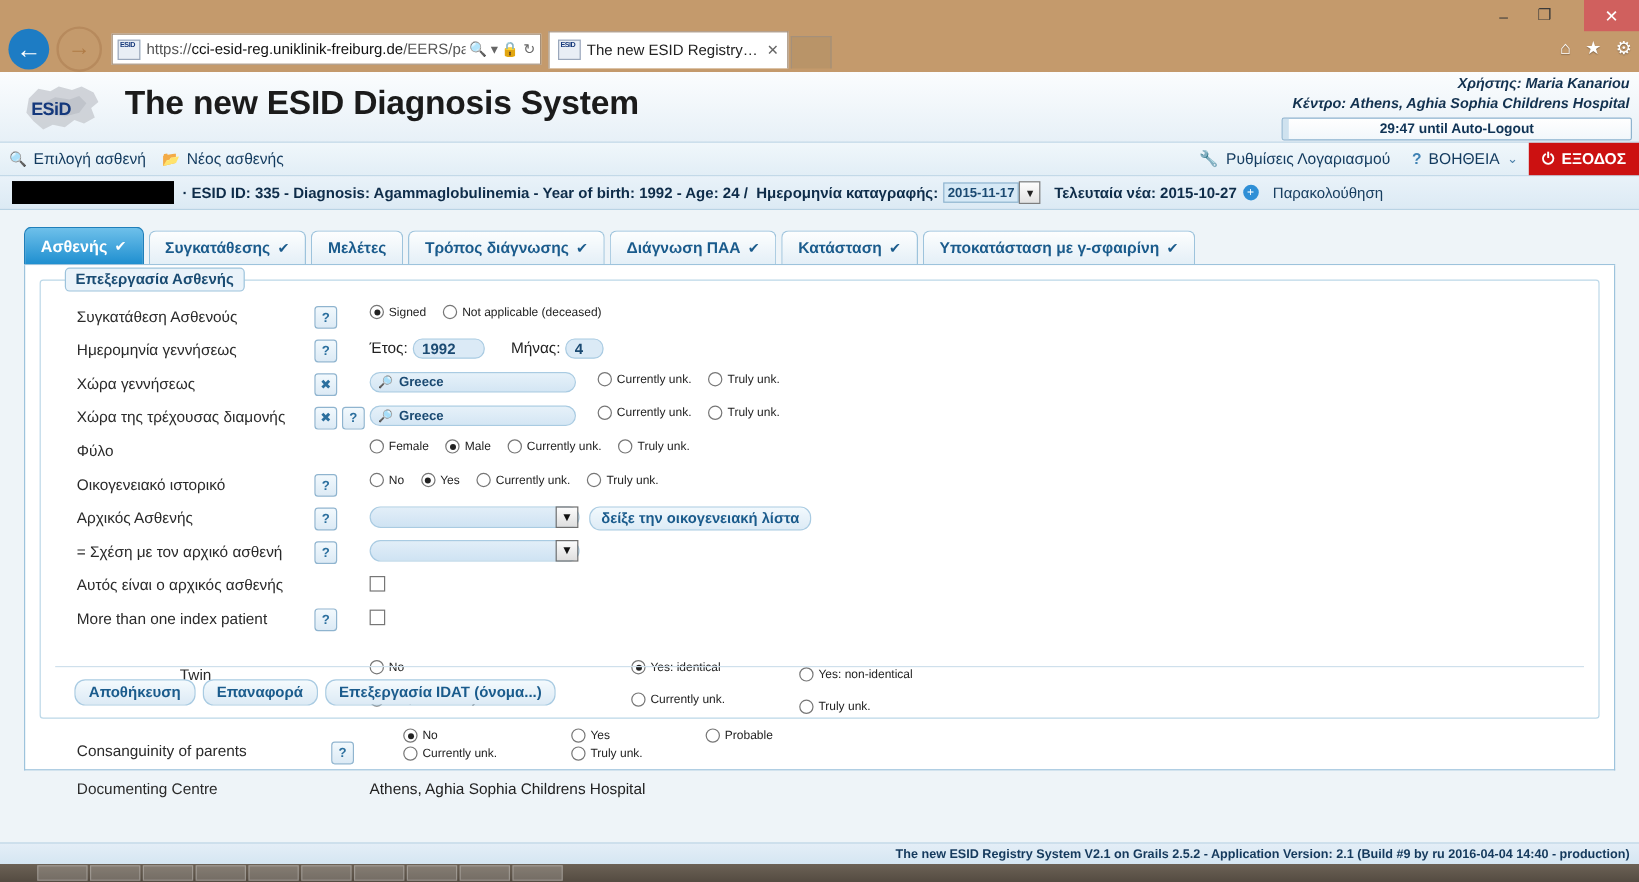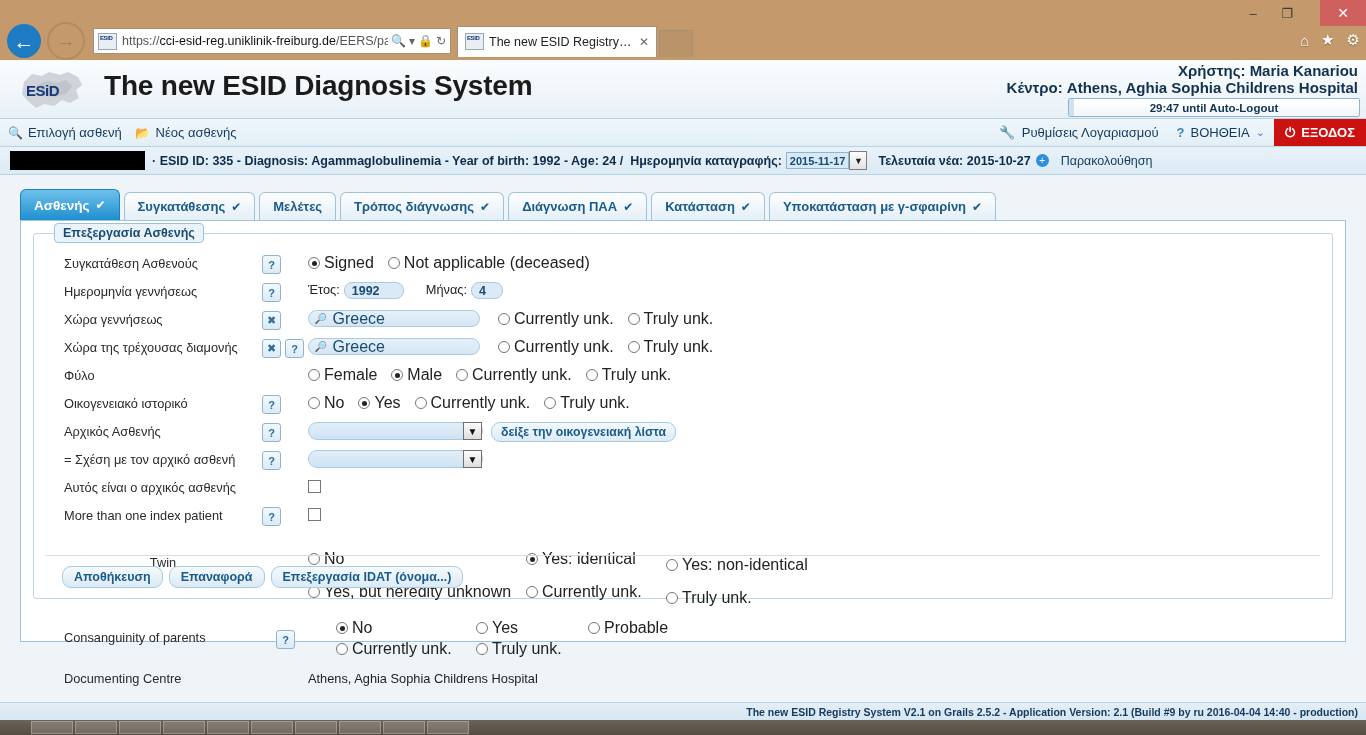--- a/index.html
+++ b/index.html
@@ -44,21 +44,21 @@
   
   .page{position:absolute;left:0;top:60px;width:1366px;height:660px;background:#eef4f8;overflow:hidden;}
 
   
   .hdr{position:relative;height:58px;background:linear-gradient(#fbfdfe,#e7f0f7);border-bottom:1px solid #b9d3e4;}
   .logo{position:absolute;left:16px;top:8px;width:72px;height:44px;}
   .logo svg{display:block;}
   .apptitle{position:absolute;left:104px;top:10px;font-size:28px;font-weight:bold;color:#1b1b1b;
             font-family:"Liberation Sans","DejaVu Sans",sans-serif;letter-spacing:-.2px;}
   .userbox{position:absolute;right:4px;top:0px;width:300px;text-align:right;}
-  .userline{font-size:15px;color:#12314f;font-weight:bold;white-space:nowrap;}
+  .userline{font-size:12px;color:#12314f;font-weight:bold;white-space:nowrap;font-style:italic;}
   .userline .lbl{font-weight:bold;}
   .ub1{position:absolute;right:4px;top:2px;}
   .ub2{position:absolute;right:4px;top:19px;}
   .timerbox{position:absolute;right:2px;top:38px;width:290px;height:17px;border:1px solid #8fb4cf;
             background:linear-gradient(#ffffff,#f2f7fb);border-radius:2px;
             font-size:11.5px;font-weight:bold;color:#0f3355;display:flex;align-items:center;justify-content:center;}
   .timerbox:before{content:"";position:absolute;left:0;top:0;bottom:0;width:5px;background:#cfe2ef;}
 
   
   .menurow{position:relative;height:27px;background:linear-gradient(#f0f7fb,#e2eef6);border-bottom:1px solid #b9d3e4;}
@@ -101,35 +101,35 @@
   .rows{position:absolute;left:0;top:18px;right:0;}
   .frow{display:flex;align-items:flex-start;min-height:26px;padding:1px 0;}
   .flabel{width:228px;padding-left:30px;box-sizing:border-box;font-size:12.8px;color:#2a2a2a;padding-top:3px;}
   .ficons{width:46px;display:flex;align-items:flex-start;gap:4px;padding-top:2px;}
   .hbtn{width:17px;height:17px;border:1px solid #8fb4cf;border-radius:3px;background:linear-gradient(#f2f9fd,#dceaf5);
         color:#2b6f9e;font-size:11px;font-weight:bold;display:flex;align-items:center;justify-content:center;}
   .xbtn{width:17px;height:17px;border:1px solid #8fb4cf;border-radius:3px;background:linear-gradient(#f2f9fd,#dceaf5);
         color:#2b6f9e;font-size:11px;font-weight:bold;display:flex;align-items:center;justify-content:center;}
   .fctrl{flex:1;display:flex;align-items:flex-start;flex-wrap:wrap;padding-top:1px;}
 
-  .radio{display:inline-flex;align-items:center;margin-right:14px;font-size:16px;color:#222;white-space:nowrap;}
+  .radio{display:inline-flex;align-items:center;margin-right:14px;font-size:10px;color:#222;white-space:nowrap;}
   .radio .dot{width:12px;height:12px;border-radius:50%;border:1px solid #767676;background:#fff;margin-right:4px;
               position:relative;flex:0 0 auto;box-sizing:border-box;}
   .radio.sel .dot:after{content:"";position:absolute;left:2.5px;top:2.5px;width:5px;height:5px;border-radius:50%;background:#222;}
   .cbox{width:13px;height:13px;border:1px solid #767676;background:#fff;box-sizing:border-box;margin-top:2px;}
 
   .ilabel{font-size:12.8px;color:#222;margin-right:4px;}
   .num-in{background:#dbeaf6;border:1px solid #a9cbe2;border-radius:8px;height:17px;min-width:60px;
           font-size:12.5px;font-weight:bold;color:#1b4a72;display:inline-flex;align-items:center;padding:0 7px;
           box-sizing:border-box;margin-right:22px;}
   .num-in.sm{min-width:32px;margin-right:0;}
   .srch-in{background:linear-gradient(#e6f1f9,#d4e6f4);border:1px solid #a9cbe2;border-radius:9px;height:17px;
            width:172px;display:inline-flex;align-items:center;padding:0 6px;box-sizing:border-box;margin-right:18px;}
   .srch-in .mag{font-size:10px;color:#3b7ba8;margin-right:5px;transform:scaleX(-1);}
-  .srch-in .val{font-size:16px;font-weight:normal;color:#1b4a72;}
+  .srch-in .val{font-size:11px;font-weight:bold;color:#1b4a72;}
   .sel-in{background:linear-gradient(#e2eef8,#cfe3f3);border:1px solid #a9cbe2;border-radius:9px;height:18px;
           width:175px;display:inline-flex;align-items:center;justify-content:flex-end;box-sizing:border-box;}
   .sel-arrow{width:19px;height:18px;border:1px solid #6f6f6f;background:linear-gradient(#fcfcfc,#dedede);
              display:flex;align-items:center;justify-content:center;font-size:10px;color:#111;box-sizing:border-box;}
   .linkbtn{margin-left:8px;background:linear-gradient(#f2f9fd,#ddebf6);border:1px solid #a9cbe2;border-radius:9px;
            height:18px;display:inline-flex;align-items:center;padding:0 9px;font-size:12.3px;font-weight:bold;color:#1a5b8c;}
   .plaintxt{font-size:12.8px;color:#222;padding-top:2px;}
 
   .twinwrap{display:flex;flex-direction:column;gap:3px;}
   .twinrow{display:flex;align-items:center;}

